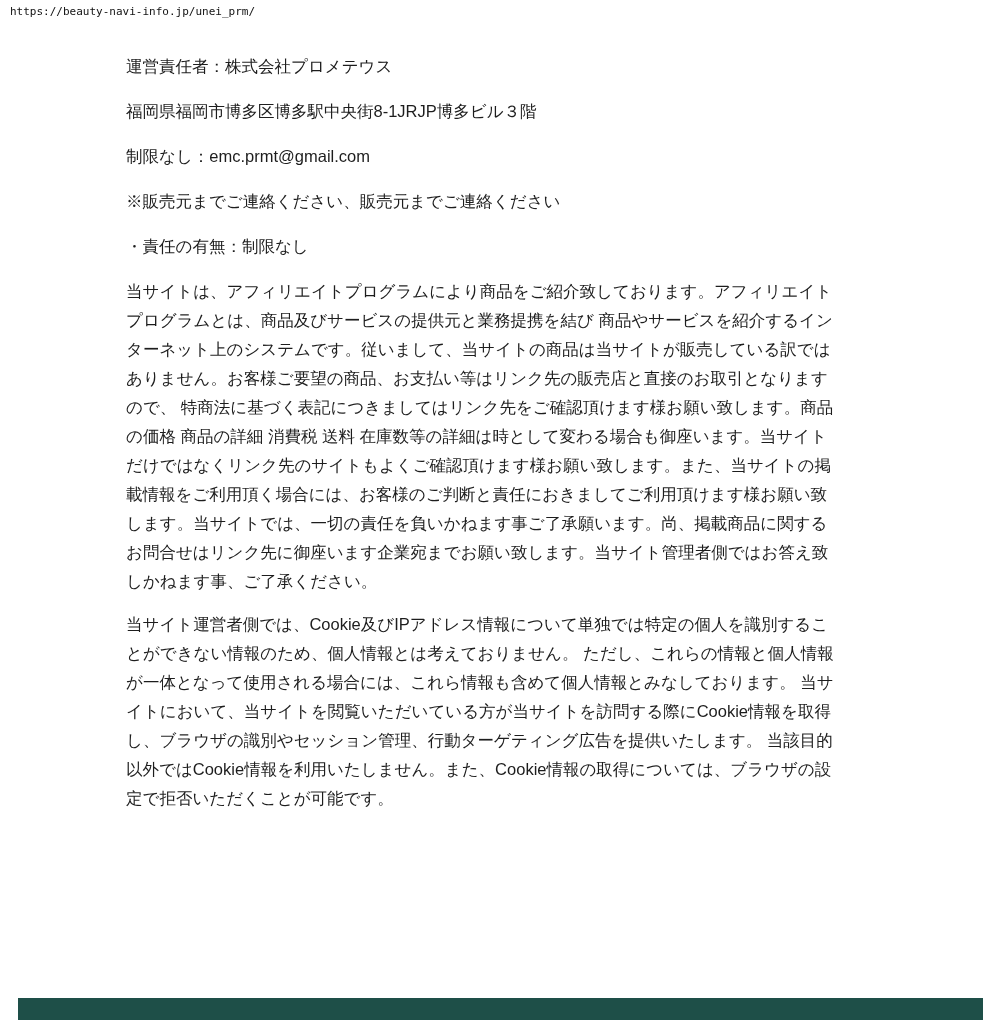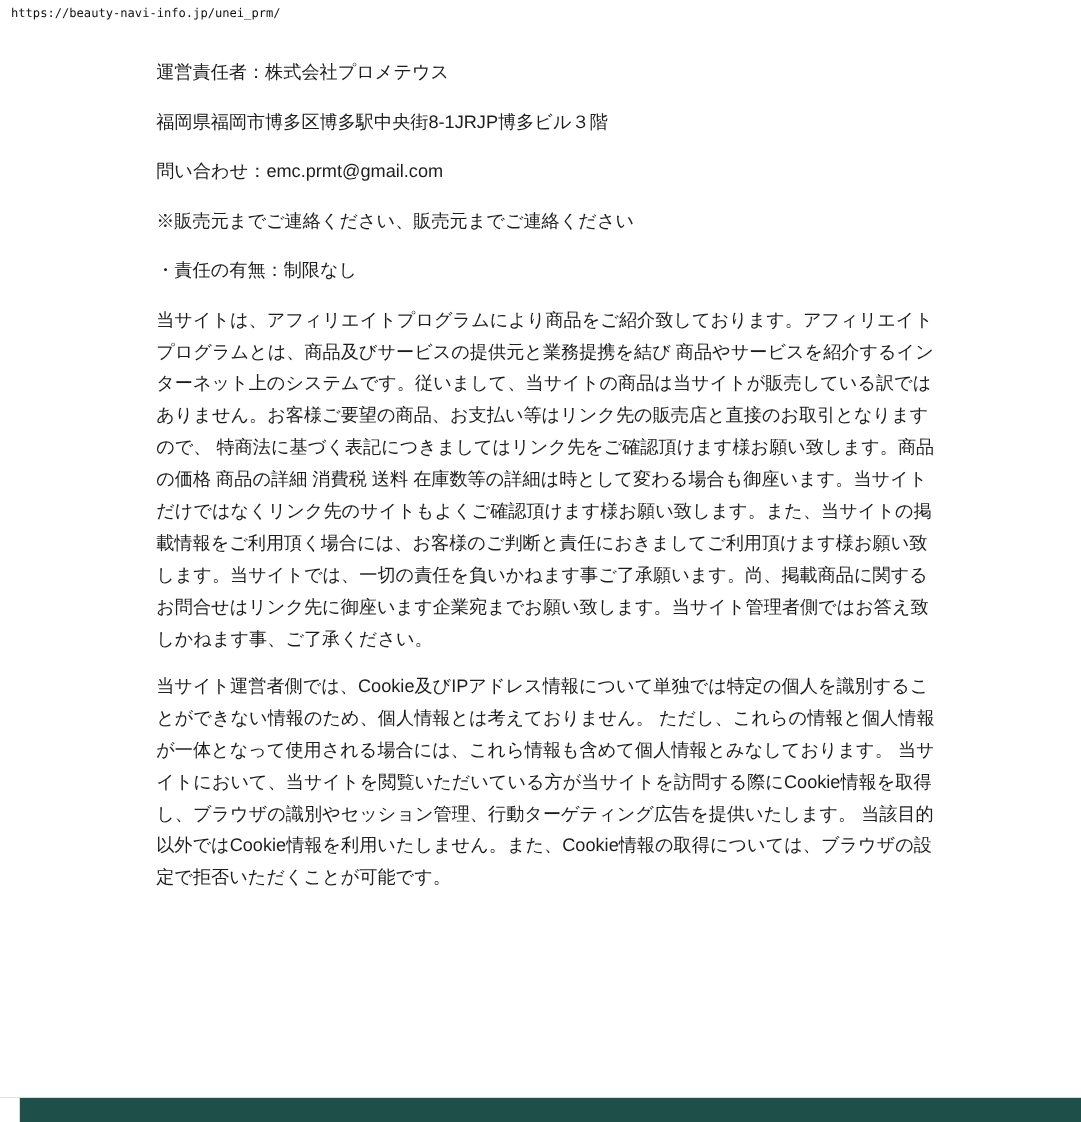--- a/index.html
+++ b/index.html
@@ -29,21 +29,21 @@
   .page {
     position: absolute;
     top: 24px;
     left: 0;
     right: 0;
     bottom: 0;
     background: #ffffff;
   }
   .content {
     position: absolute;
-    left: 142px;
+    left: 126px;
     top: 28px;
     width: 716px;
   }
   .content p {
     margin: 0 0 0 0;
     font-size: 16.5px;
     line-height: 29px;
     color: #1d1d1d;
     font-family: "Liberation Sans", sans-serif;
   }
@@ -78,21 +78,21 @@
 
 <div class="urlbar">
   <span>https://beauty-navi-info.jp/unei_prm/</span>
 </div>
 
 <div class="page">
   <div class="content">
 
     <p class="spaced">運営責任者：株式会社プロメテウス</p>
     <p class="spaced">福岡県福岡市博多区博多駅中央街8-1JRJP博多ビル３階</p>
-    <p class="spaced">問い合わせ：emc.prmt@gmail.com</p>
+    <p class="spaced">制限なし：emc.prmt@gmail.com</p>
     <p class="spaced">※販売元までご連絡ください、販売元までご連絡ください</p>
     <p class="spaced">・責任の有無：制限なし</p>
 
     <p class="block">当サイトは、アフィリエイトプログラムにより商品をご紹介致しております。アフィリエイトプログラムとは、商品及びサービスの提供元と業務提携を結び 商品やサービスを紹介するインターネット上のシステムです。従いまして、当サイトの商品は当サイトが販売している訳ではありません。お客様ご要望の商品、お支払い等はリンク先の販売店と直接のお取引となりますので、 特商法に基づく表記につきましてはリンク先をご確認頂けます様お願い致します。商品の価格 商品の詳細 消費税 送料 在庫数等の詳細は時として変わる場合も御座います。当サイトだけではなくリンク先のサイトもよくご確認頂けます様お願い致します。また、当サイトの掲載情報をご利用頂く場合には、お客様のご判断と責任におきましてご利用頂けます様お願い致します。当サイトでは、一切の責任を負いかねます事ご了承願います。尚、掲載商品に関するお問合せはリンク先に御座います企業宛までお願い致します。当サイト管理者側ではお答え致しかねます事、ご了承ください。</p>
 
     <p class="tight">当サイト運営者側では、Cookie及びIPアドレス情報について単独では特定の個人を識別することができない情報のため、個人情報とは考えておりません。 ただし、これらの情報と個人情報が一体となって使用される場合には、これら情報も含めて個人情報とみなしております。 当サイトにおいて、当サイトを閲覧いただいている方が当サイトを訪問する際にCookie情報を取得し、ブラウザの識別やセッション管理、行動ターゲティング広告を提供いたします。 当該目的以外ではCookie情報を利用いたしません。また、Cookie情報の取得については、ブラウザの設定で拒否いただくことが可能です。</p>
 
   </div>
 
   <div class="footer-bar">

